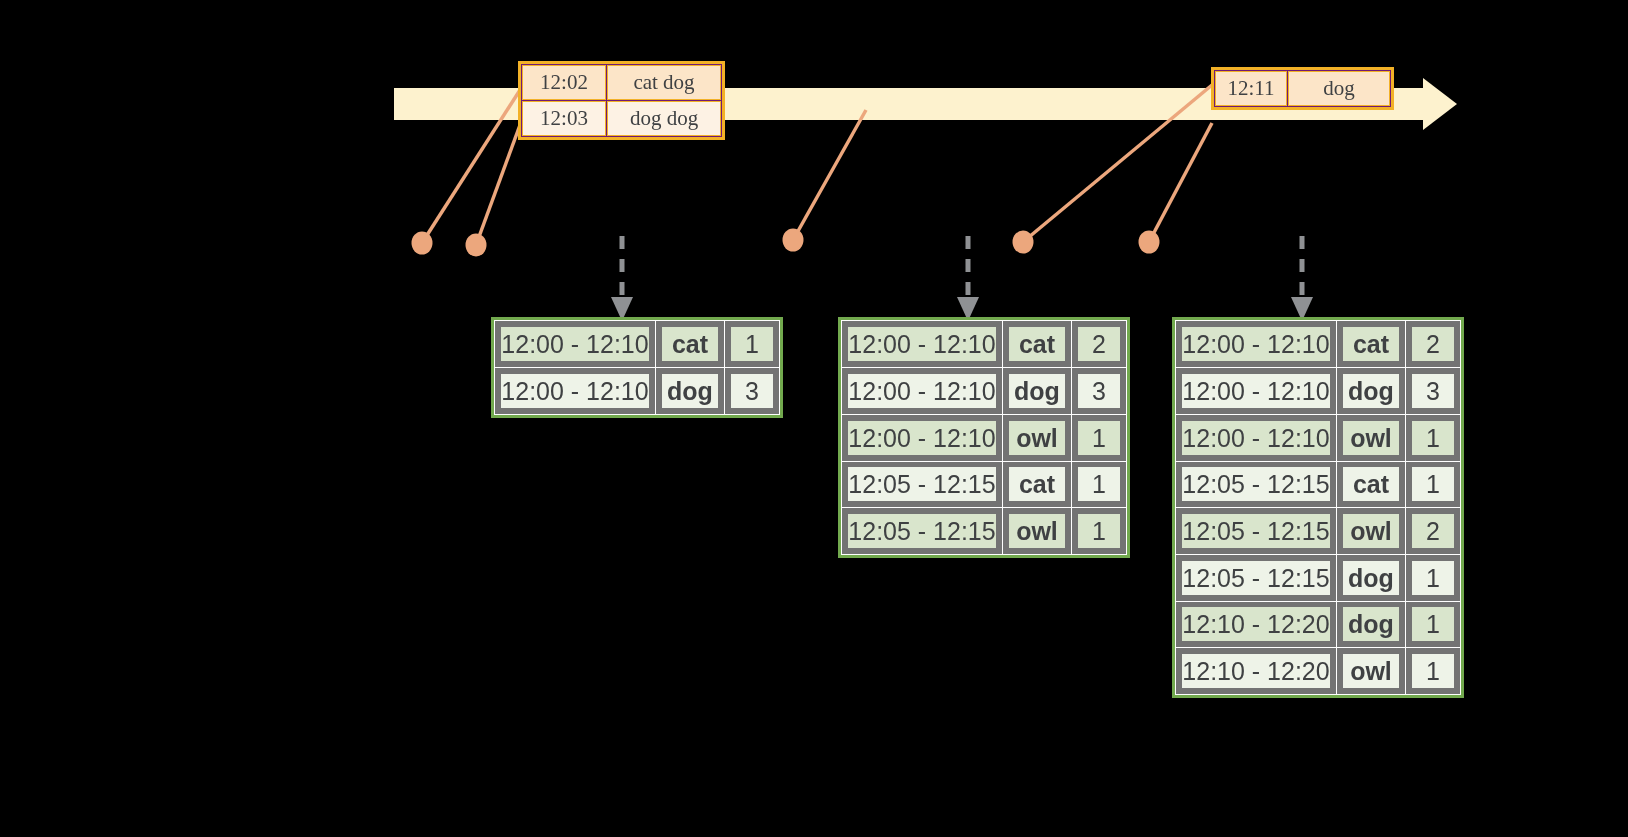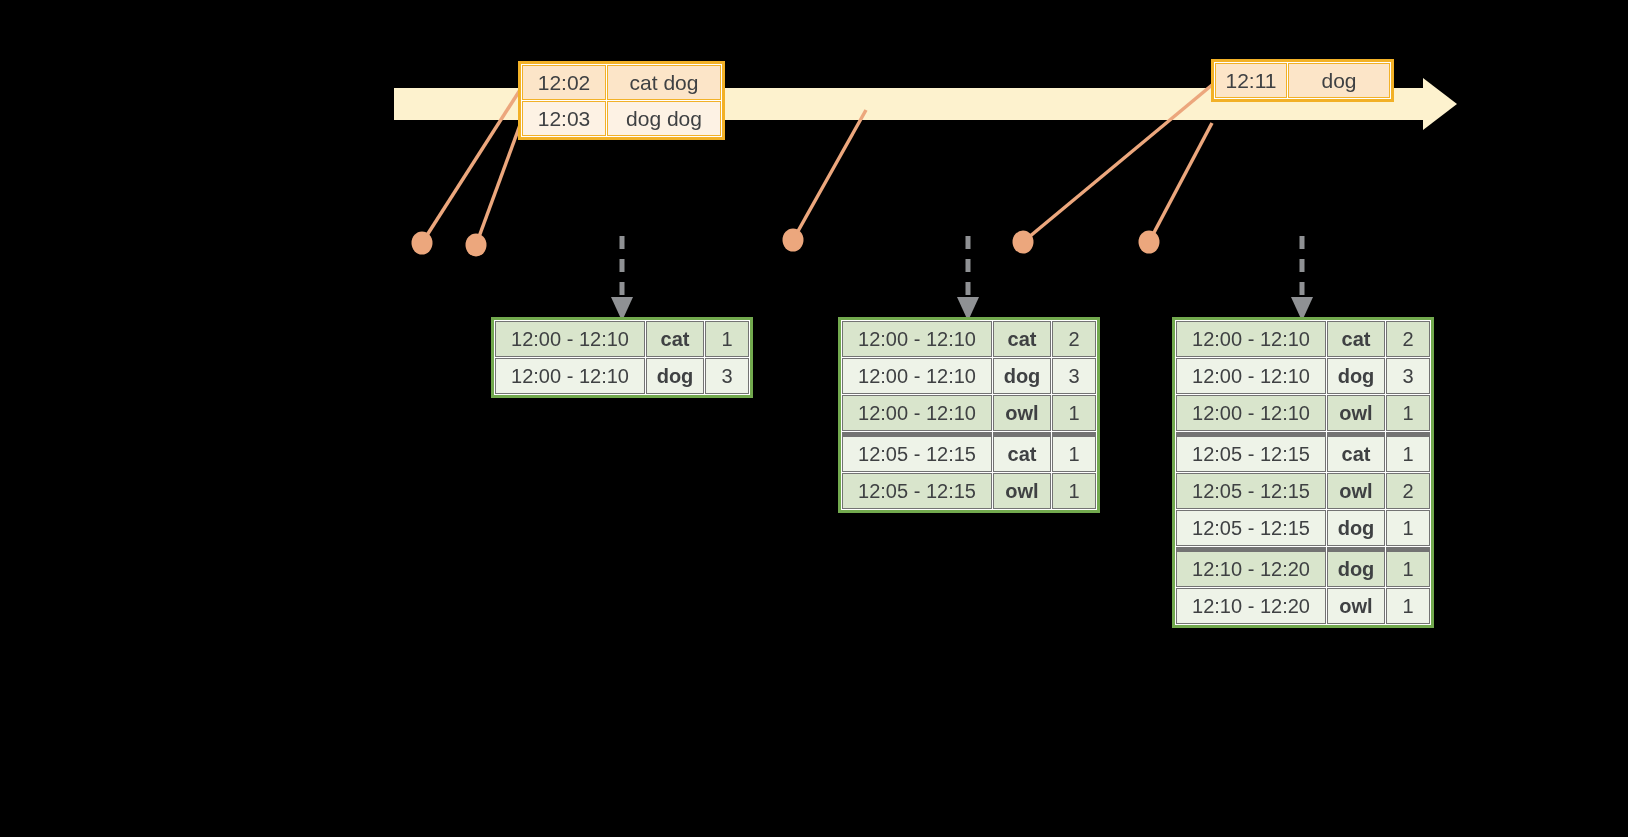--- a/index.html
+++ b/index.html
@@ -11,22 +11,23 @@
     overflow: hidden;
     font-family: "Liberation Sans", "DejaVu Sans", sans-serif;
   }
   #overlay { position: absolute; left: 0; top: 0; }
 
   
   table.etable {
     position: absolute;
     border-collapse: separate;
     border-spacing: 1px;
-    background: #ffffff;
+    background: #701a75;
     border: 3px solid #F2B127;
+    font-family: Liberation Serif, serif;
   }
   table.etable td {
     border: 1px solid #F2B127;
     padding: 0;
     height: 33px;
     text-align: center;
     vertical-align: middle;
     font-size: 21px;
     color: #3F4143;
     white-space: nowrap;
@@ -40,26 +41,26 @@
 
   
   table.gtable {
     position: absolute;
     border-collapse: separate;
     border-spacing: 1px;
     background: #FFFFFF;
     border: 3px solid #72A94E;
   }
   table.gtable td {
-    border: 1px solid #737373;
+    border: 6px solid #737373;
     padding: 0;
     height: 34px;
     text-align: center;
     vertical-align: middle;
-    font-size: 20px;
+    font-size: 25px;
     color: #3F4143;
     white-space: nowrap;
   }
   table.gtable td.window { width: 148px; }
   table.gtable td.word   { width: 56px; font-weight: bold;  }
   table.gtable td.count  { width: 42px;  }
   table.gtable tr:nth-child(odd)  td { background: #D9E5CC; }
   table.gtable tr:nth-child(even) td { background: #EEF3E8; }
   table.gtable tr.group-start td { border-top-width: 5px; }
 </style>
@@ -102,21 +103,21 @@
       <td class="words">cat dog</td>
     </tr>
     <tr>
       <td class="time">12:03</td>
       <td class="words">dog dog</td>
     </tr>
   </tbody>
     </table>
 
 
-  <table class="etable narrow" style="left:1211px; top:59px;">
+  <table class="etable narrow" style="left:1211px; top:67px;">
     <tbody>
         <tr>
       <td class="time">12:11</td>
       <td class="words">dog</td>
     </tr>
   </tbody>
     </table>
 
   <table class="gtable" style="left:491px; top:317px;">
     <tbody>

